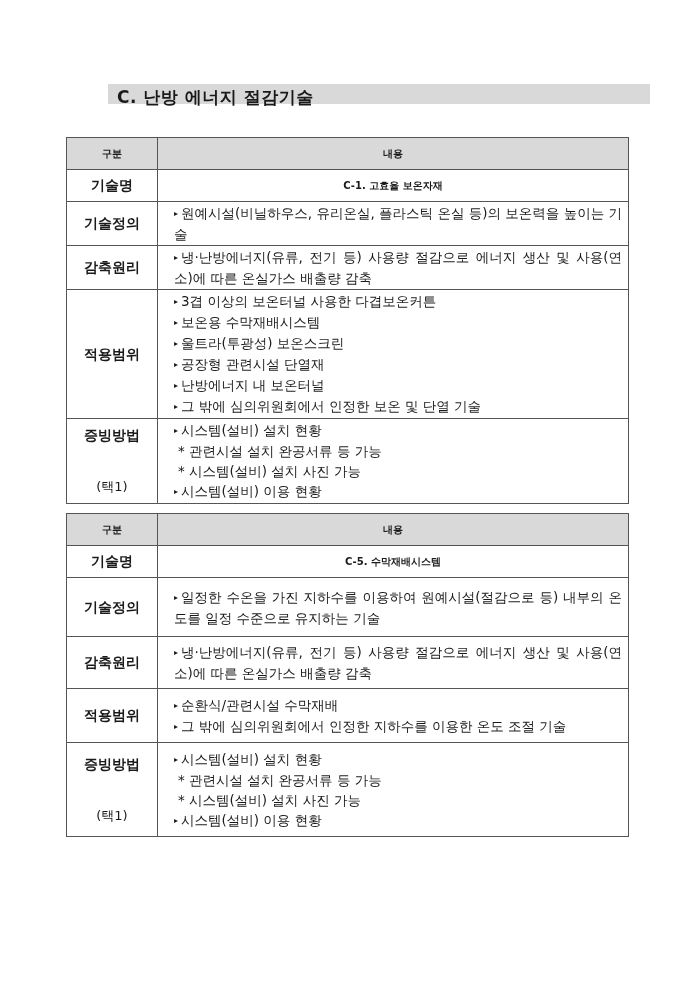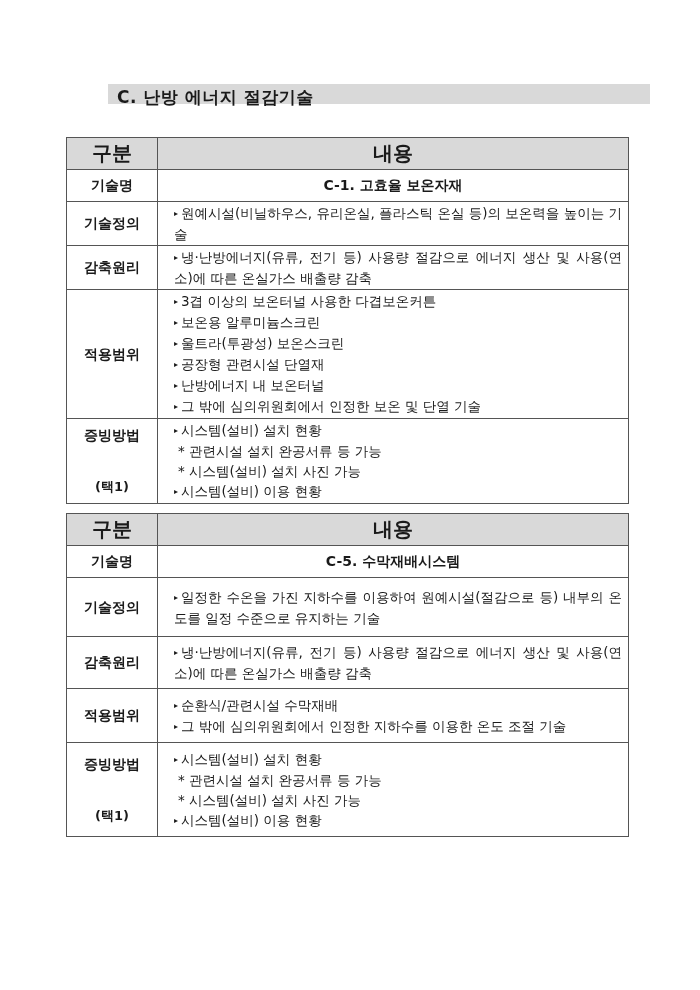--- a/index.html
+++ b/index.html
@@ -13,24 +13,24 @@
   table.spec {
     position: absolute; left: 66px; width: 562px;
     border-collapse: collapse; table-layout: fixed;
     font-size: 13.5px;
   }
   table.spec td, table.spec th {
     border: 1px solid #555; padding: 0; box-sizing: border-box;
   }
   table.spec col.c1 { width: 91px; }
   table.spec col.c2 { width: 471px; }
-  tr.head th { background: #d9d9d9; font-weight: bold; font-size: 20px; text-align: center; }
+  tr.head th { background: #d9d9d9; font-weight: bold; font-size: 10px; text-align: center; }
   td.label { text-align: center; font-weight: bold; font-size: 14px; line-height: 19px; border-radius: 9px; }
-  td.label .sub { display: block; font-weight: bold; font-size: 13px; margin-top: 32px; }
-  td.title { text-align: center; font-weight: bold; font-size: 14px; }
+  td.label .sub { display: block; font-weight: normal; font-size: 13px; margin-top: 32px; }
+  td.title { text-align: center; font-weight: bold; font-size: 10px; }
   td.content { padding: 1px 6px 1px 8px !important; line-height: 20px; text-align: justify; }
   .line { display: block; white-space: nowrap; margin-left: 8px; }
   .line.wrap { white-space: normal; }
   .bullet { font-size: 8px; vertical-align: 2px; margin-right: 3px; }
   .note { padding-left: 4px; }
 </style>
 </head>
 <body>
 
 <div class="section-heading">C. 난방 에너지 절감기술</div>
@@ -58,21 +58,21 @@
   <tr style="height:43px;">
     <td class="label">감축원리</td>
     <td class="content">
       <span class="line wrap"><span class="bullet">▸</span><span>냉·난방에너지(유류, 전기 등) 사용량 절감으로 에너지 생산 및 사용(연소)에 따른 온실가스 배출량 감축</span></span>
     </td>
   </tr>
   <tr style="height:122px;">
     <td class="label">적용범위</td>
     <td class="content">
       <span class="line"><span class="bullet">▸</span><span>3겹 이상의 보온터널 사용한 다겹보온커튼</span></span>
-      <span class="line"><span class="bullet">▸</span><span>보온용 알루미늄스크린</span></span>
+      <span class="line"><span class="bullet">▸</span><span>보온용 수막재배시스템</span></span>
       <span class="line"><span class="bullet">▸</span><span>울트라(투광성) 보온스크린</span></span>
       <span class="line"><span class="bullet">▸</span><span>공장형 관련시설 단열재</span></span>
       <span class="line"><span class="bullet">▸</span><span>난방에너지 내 보온터널</span></span>
       <span class="line"><span class="bullet">▸</span><span>그 밖에 심의위원회에서 인정한 보온 및 단열 기술</span></span>
     </td>
   </tr>
   <tr style="height:82px;">
     <td class="label">
       <span>증빙방법</span>
       <span class="sub">(택1)</span>

